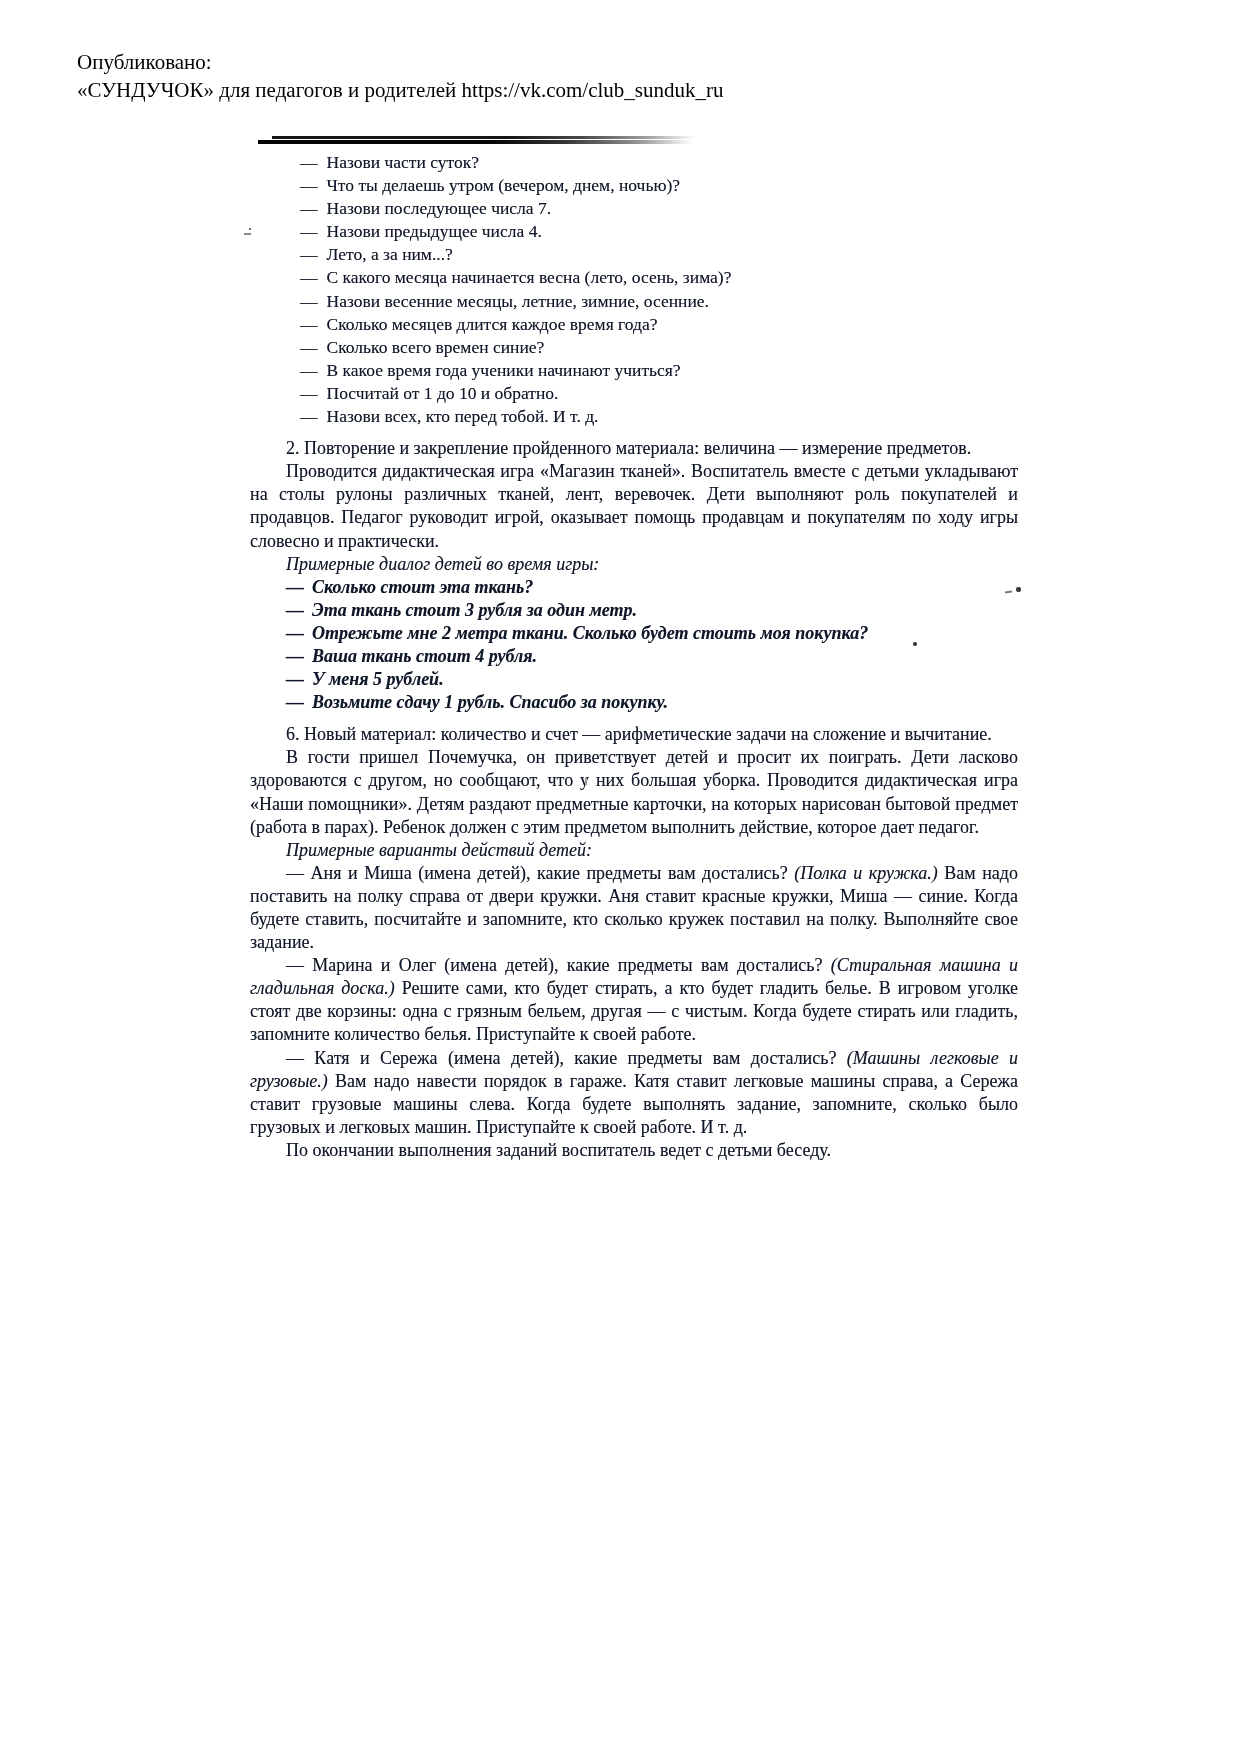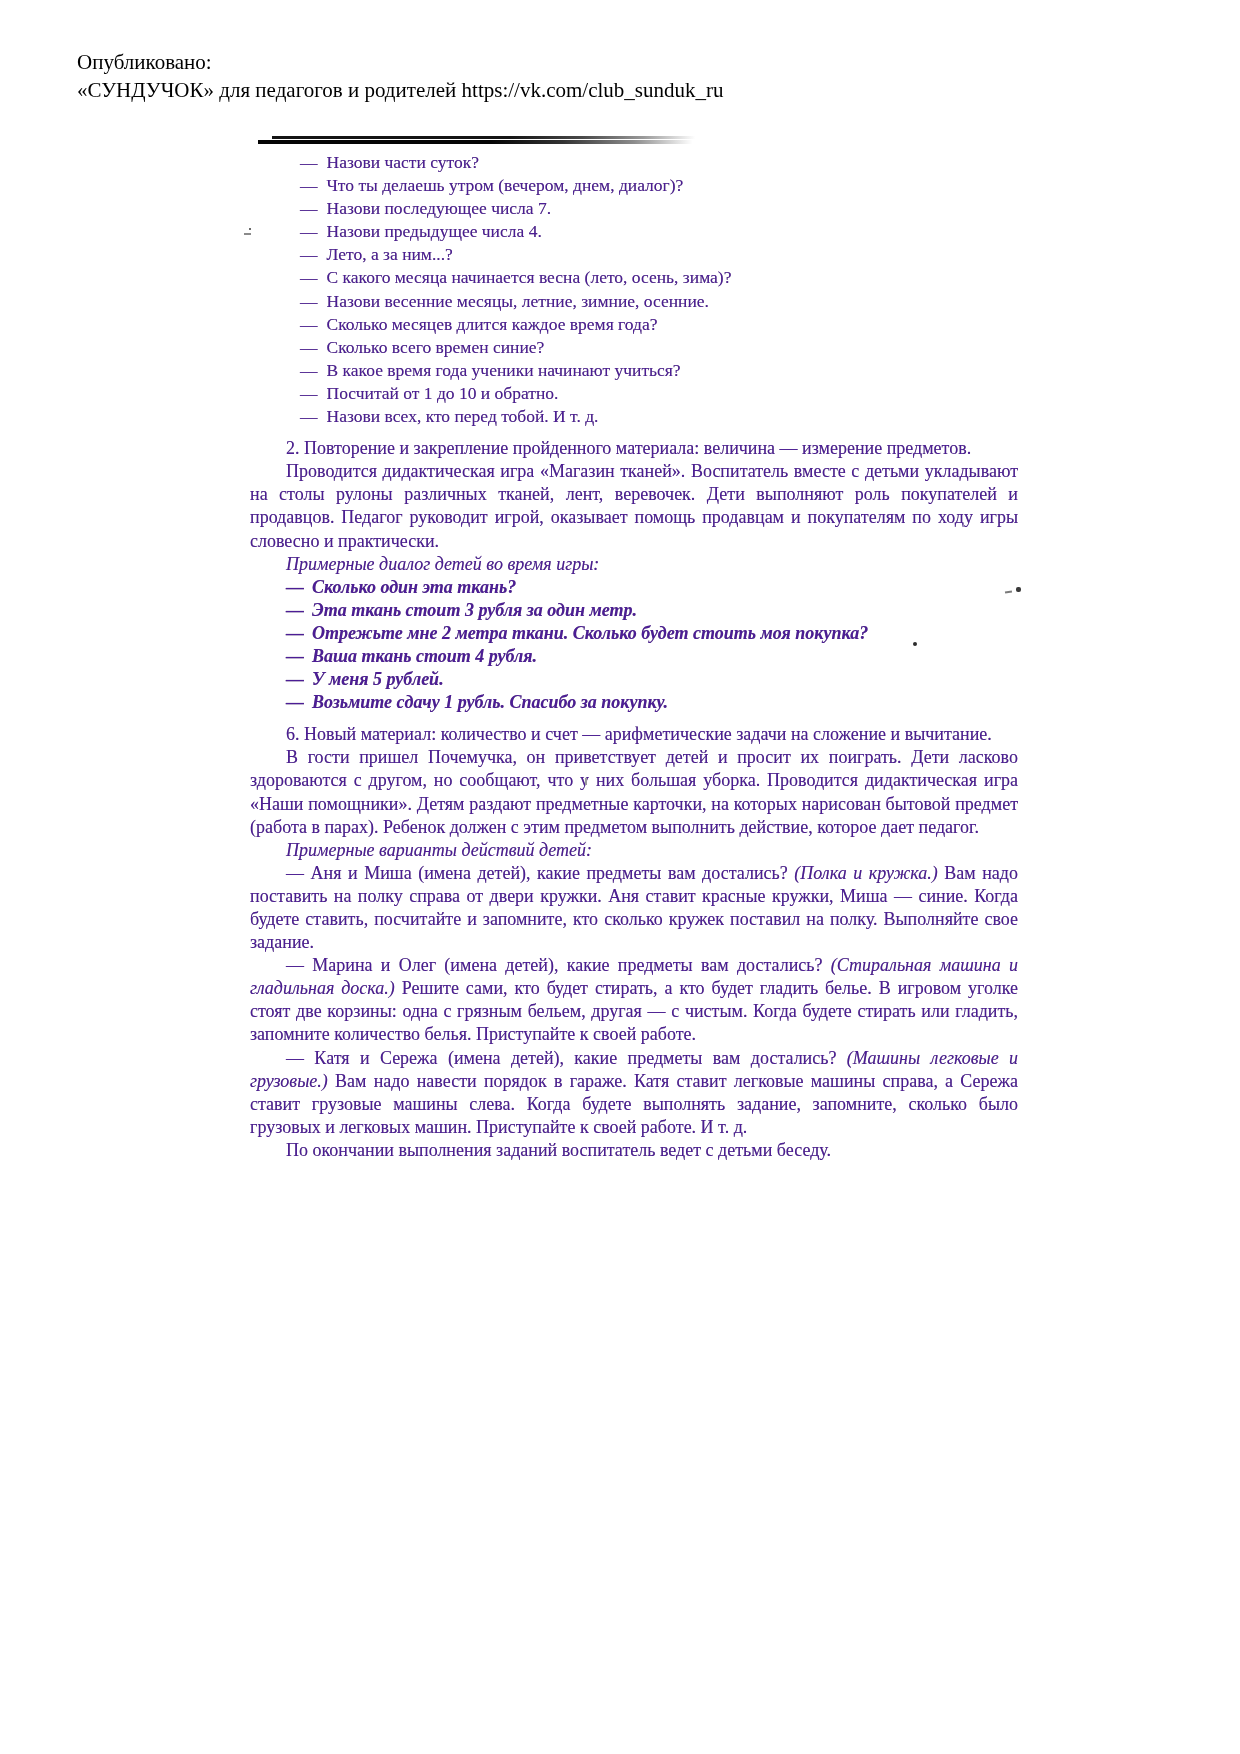--- a/index.html
+++ b/index.html
@@ -22,21 +22,21 @@
     top: 26px;
     font-size: 21px;
     line-height: 28px;
     color: #000000;
   }
   .scan {
     position: absolute;
     left: 250px;
     top: 114px;
     width: 768px;
-    color: #4c1d95;
+    color: #0f172a;
     text-shadow: 0 0 0.6px rgba(25,25,25,0.45);
   }
   .bar-wrap { margin-left: 8px; margin-bottom: 2px; }
   .bar1 {
     height: 3px; width: 432px; margin-left: 14px;
     background: linear-gradient(to right, #141414 0%, #141414 55%, #4a4a4a 72%, #9a9a9a 86%, rgba(170,170,170,0) 98%);
   }
   .bar2 {
     height: 4px; width: 448px; margin-top: 1px;
     background: linear-gradient(to right, #050505 0%, #050505 52%, #333333 68%, #8d8d8d 84%, rgba(180,180,180,0) 97%);
@@ -82,37 +82,37 @@
   </div>
 
   <div class="scan">
     <div class="bar-wrap">
       <div class="bar1"></div>
       <div class="bar2"></div>
     </div>
     <div id="blocks">
         <div class="qlist">
           <div class="qitem"><span class="dash">—</span><span>Назови части суток?</span></div>
-          <div class="qitem"><span class="dash">—</span><span>Что ты делаешь утром (вечером, днем, диалог)?</span></div>
+          <div class="qitem"><span class="dash">—</span><span>Что ты делаешь утром (вечером, днем, ночью)?</span></div>
           <div class="qitem"><span class="dash">—</span><span>Назови последующее числа 7.</span></div>
           <div class="qitem"><span class="dash">—</span><span>Назови предыдущее числа 4.</span></div>
           <div class="qitem"><span class="dash">—</span><span>Лето, а за ним...?</span></div>
           <div class="qitem"><span class="dash">—</span><span>С какого месяца начинается весна (лето, осень, зима)?</span></div>
           <div class="qitem"><span class="dash">—</span><span>Назови весенние месяцы, летние, зимние, осенние.</span></div>
           <div class="qitem"><span class="dash">—</span><span>Сколько месяцев длится каждое время года?</span></div>
           <div class="qitem"><span class="dash">—</span><span>Сколько всего времен синие?</span></div>
           <div class="qitem"><span class="dash">—</span><span>В какое время года ученики начинают учиться?</span></div>
           <div class="qitem"><span class="dash">—</span><span>Посчитай от 1 до 10 и обратно.</span></div>
           <div class="qitem"><span class="dash">—</span><span>Назови всех, кто перед тобой. И т. д.</span></div>
         </div>
         <p class="para gap"><span class="b ">2. Повторение и закрепление пройденного материала:</span><span> величина — измерение предметов.</span></p>
         <p class="para"><span>Проводится </span><span class="b ">дидактическая игра «Магазин тканей».</span><span> Воспитатель вместе с детьми укладывают на столы рулоны различных тканей, лент, веревочек. Дети выполняют роль покупателей и продавцов. Педагог руководит игрой, оказывает помощь продавцам и покупателям по ходу игры словесно и практически.</span></p>
         <p class="para ihead"><span class="b i">Примерные диалог детей во время игры:</span></p>
         <div class="dlist">
-          <div class="ditem"><span class="dash">—</span><span>Сколько один эта ткань?</span></div>
+          <div class="ditem"><span class="dash">—</span><span>Сколько стоит эта ткань?</span></div>
           <div class="ditem"><span class="dash">—</span><span>Эта ткань стоит 3 рубля за один метр.</span></div>
           <div class="ditem"><span class="dash">—</span><span>Отрежьте мне 2 метра ткани. Сколько будет стоить моя покупка?</span></div>
           <div class="ditem"><span class="dash">—</span><span>Ваша ткань стоит 4 рубля.</span></div>
           <div class="ditem"><span class="dash">—</span><span>У меня 5 рублей.</span></div>
           <div class="ditem"><span class="dash">—</span><span>Возьмите сдачу 1 рубль. Спасибо за покупку.</span></div>
         </div>
         <p class="para gap"><span class="b ">6. Новый материал:</span><span> количество и счет — арифметические задачи на сложение и вычитание.</span></p>
         <p class="para"><span>В гости пришел Почемучка, он приветствует детей и просит их поиграть. Дети ласково здороваются с другом, но сообщают, что у них большая уборка. Проводится </span><span class="b ">дидактическая игра «Наши помощники».</span><span> Детям раздают предметные карточки, на которых нарисован бытовой предмет (работа в парах). Ребенок должен с этим предметом выполнить действие, которое дает педагог.</span></p>
         <p class="para ihead"><span class="b i">Примерные варианты действий детей:</span></p>
         <p class="para"><span>— Аня и Миша (имена детей), какие предметы вам достались? </span><span class="i">(Полка и кружка.)</span><span> Вам надо поставить на полку справа от двери кружки. Аня ставит красные кружки, Миша — синие. Когда будете ставить, посчитайте и запомните, кто сколько кружек поставил на полку. Выполняйте свое задание.</span></p>

